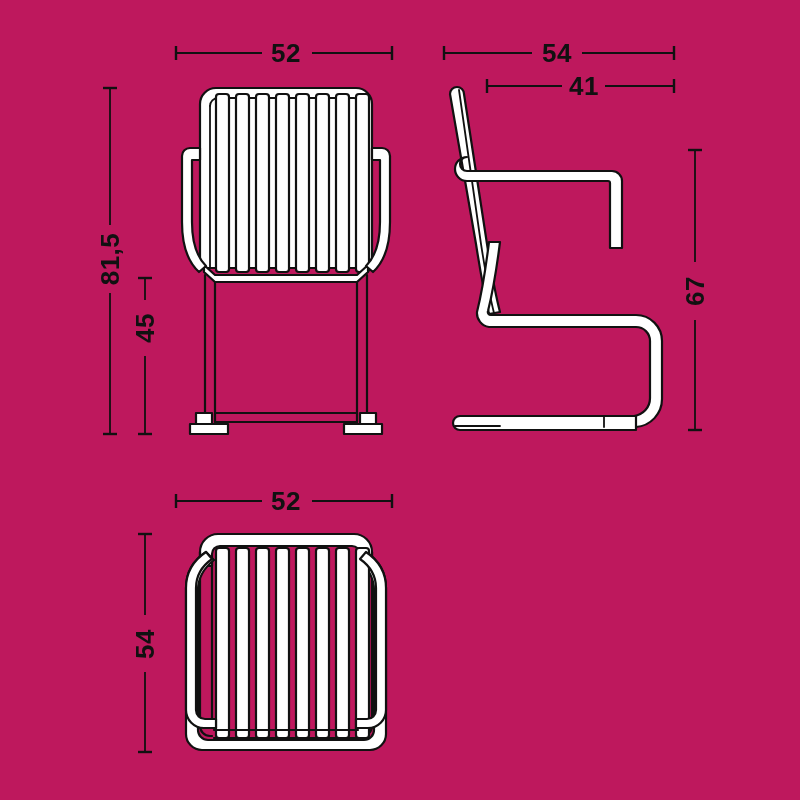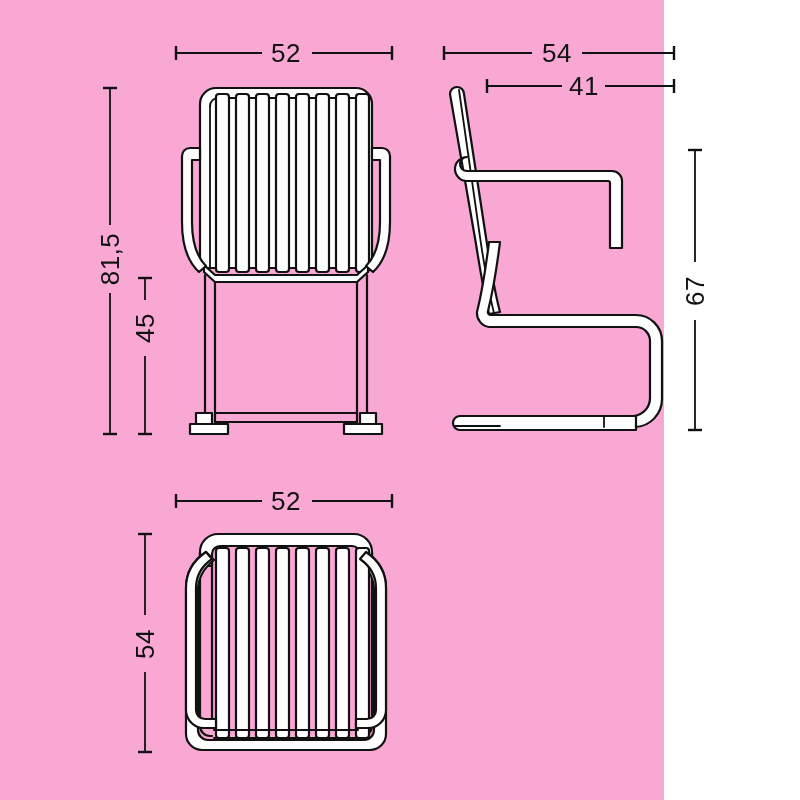--- a/index.html
+++ b/index.html
@@ -9,23 +9,24 @@
     background: #ffffff;
   }
   body {
     width: 800px;
     height: 800px;
     overflow: hidden;
     font-family: "Liberation Sans", sans-serif;
   }
   #sheet {
     position: relative;
-    width: 664px;
+    width: 800px;
     height: 800px;
-    background: #f9a8d4;
+    background: #be185d;
+    font-weight: bold;
   }
   #sheet svg {
     display: block;
     position: absolute;
     top: 0;
     left: 0;
   }
   .dim-text {
     font-family: "Liberation Sans", sans-serif;
     font-size: 26px;

